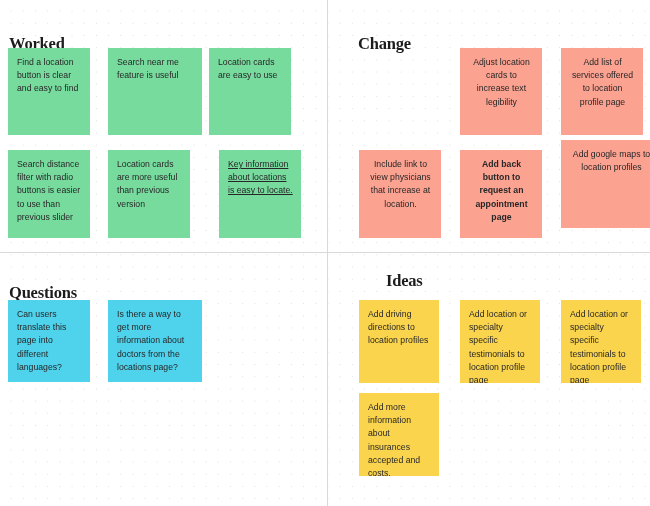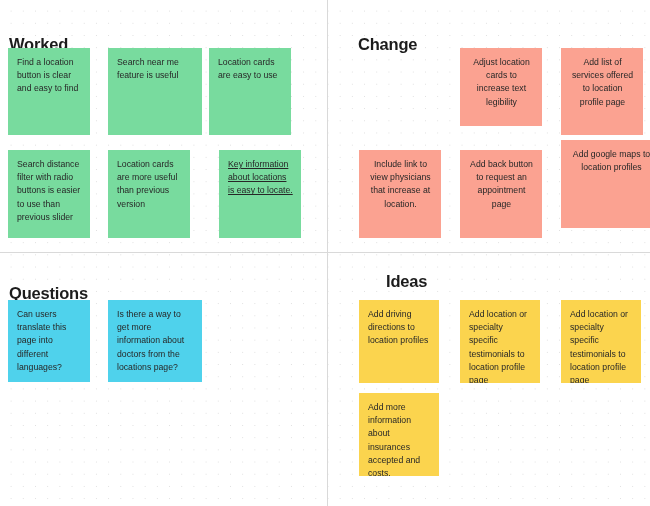--- a/index.html
+++ b/index.html
@@ -55,20 +55,21 @@
   #quadrant-ideas     { left: 328px; top: 253px; width: 322px; height: 253px; }
 
   .quadrant-title {
     position: absolute;
     font-size: 16.5px;
     font-weight: bold;
     color: #1c1c1c;
     letter-spacing: -0.2px;
     white-space: nowrap;
     line-height: 1;
+    font-family: Liberation Serif, serif;
   }
   #quadrant-worked    .quadrant-title { left: 9px;  top: 22px; }
   #quadrant-change    .quadrant-title { left: 30px; top: 22px; }
   #quadrant-questions .quadrant-title { left: 9px;  top: 18px; }
   #quadrant-ideas     .quadrant-title { left: 30px; top: 6px; margin-left: 28px; }
 
   
   .cards-layer {
     position: absolute;
     inset: 0;
@@ -100,24 +101,24 @@
         <div class="card" style="left: 209px; top: 48px; width: 82px; height: 87px; background-color: rgb(120, 219, 158);">Location cards are easy to use</div>
         <div class="card" style="left: 8px; top: 150px; width: 82px; height: 88px; background-color: rgb(120, 219, 158);">Search distance filter with radio buttons is easier to use than previous slider</div>
         <div class="card" style="left: 108px; top: 150px; width: 82px; height: 88px; background-color: rgb(120, 219, 158);">Location cards are more useful than previous version</div>
         <div class="card" style="left: 219px; top: 150px; width: 82px; height: 88px; background-color: rgb(120, 219, 158); text-decoration: underline;">Key information about locations is easy to locate.</div>
       </div>
   </section>
 
   <section class="quadrant" id="quadrant-change">
     <h2 class="quadrant-title">Change</h2>
     <div class="cards-layer">
-        <div class="card" style="left: 132px; top: 48px; width: 82px; height: 78px; background-color: rgb(251, 162, 145);">Adjust location cards to increase text legibility</div>
+        <div class="card" style="left: 132px; top: 48px; width: 82px; height: 87px; background-color: rgb(251, 162, 145);">Adjust location cards to increase text legibility</div>
         <div class="card" style="left: 233px; top: 48px; width: 82px; height: 87px; background-color: rgb(251, 162, 145);">Add list of services offered to location profile page</div>
         <div class="card" style="left: 31px; top: 150px; width: 82px; height: 88px; background-color: rgb(251, 162, 145);">Include link to view physicians that increase at location.</div>
-        <div class="card" style="left: 132px; top: 150px; width: 82px; height: 88px; background-color: rgb(251, 162, 145);">Add back button to request an appointment page</div>
+        <div class="card" style="left: 132px; top: 150px; width: 82px; height: 88px; background-color: rgb(251, 162, 145); font-weight: bold;">Add back button to request an appointment page</div>
         <div class="card" style="left: 233px; top: 140px; width: 100px; height: 88px; background-color: rgb(251, 162, 145);">Add google maps to location profiles</div>
       </div>
   </section>
 
   <section class="quadrant" id="quadrant-questions">
     <h2 class="quadrant-title">Questions</h2>
     <div class="cards-layer">
         <div class="card" style="left: 8px; top: 47px; width: 82px; height: 82px; background-color: rgb(79, 210, 236);">Can users translate this page into different languages?</div>
         <div class="card" style="left: 108px; top: 47px; width: 94px; height: 82px; background-color: rgb(79, 210, 236);">Is there a way to get more information about doctors from the locations page?</div>
       </div>

